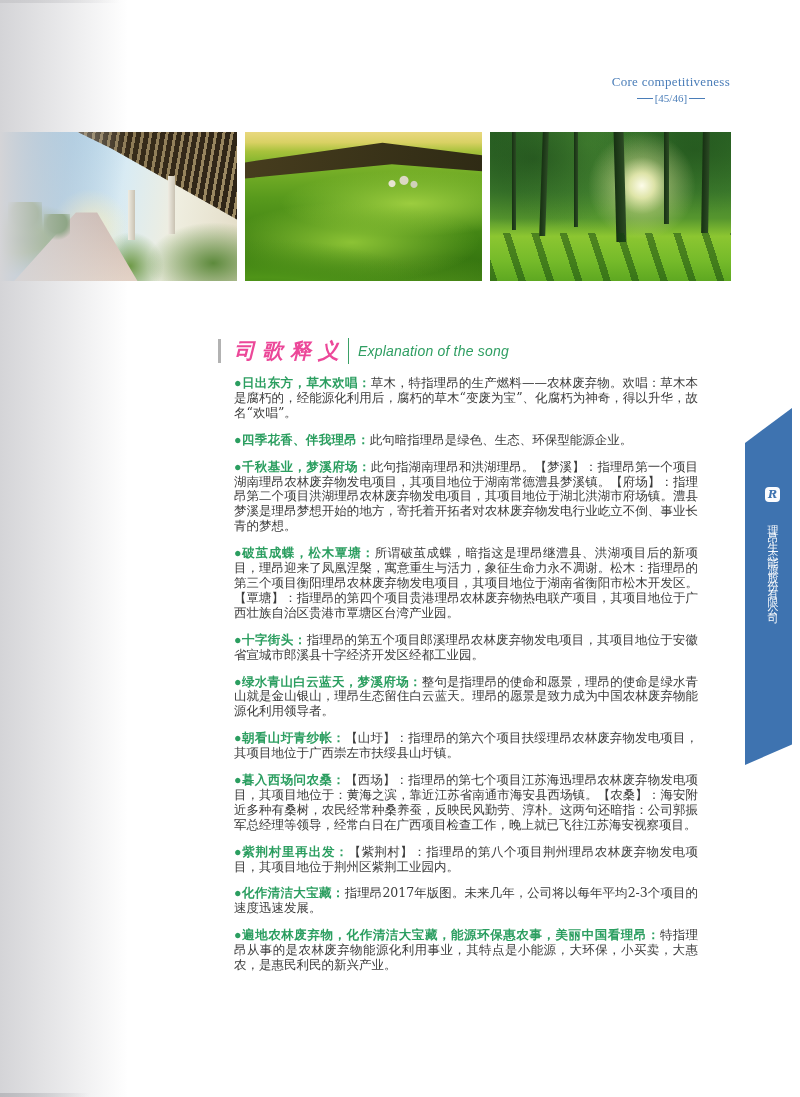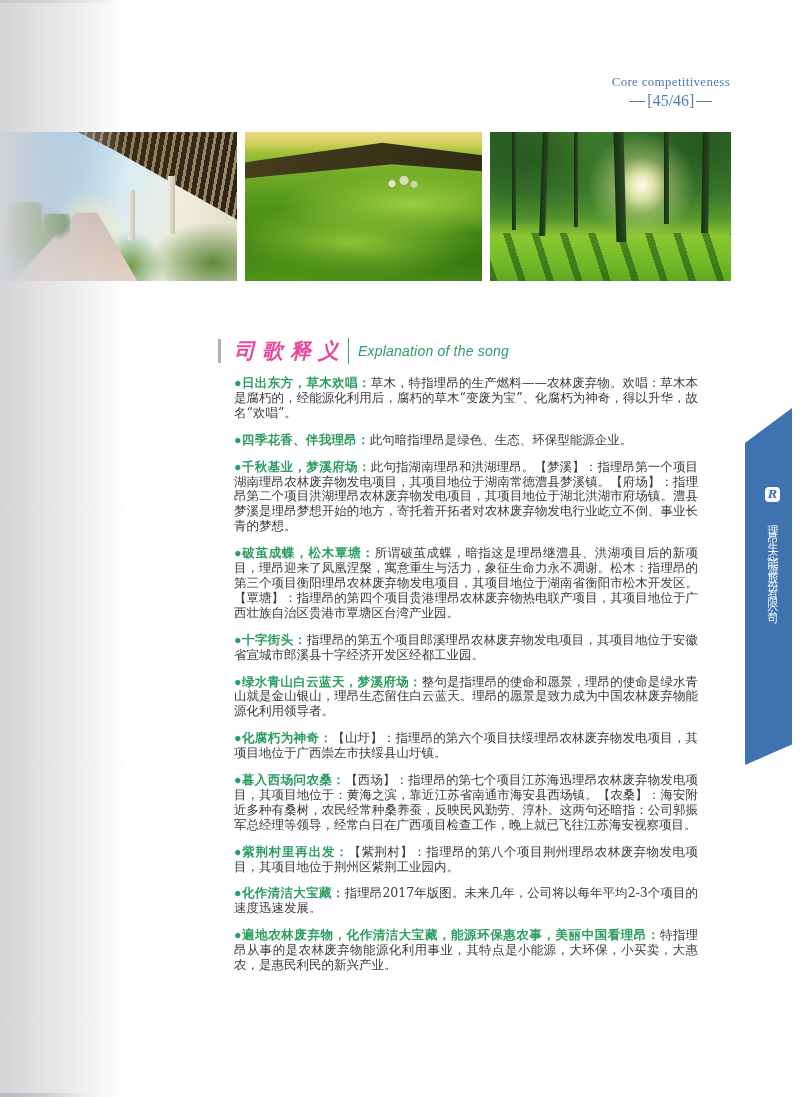--- a/index.html
+++ b/index.html
@@ -11,21 +11,21 @@
   .spine-bottom{position:absolute;left:0;bottom:0;width:90px;height:4px;
     background:linear-gradient(to right,#b9b9bd,rgba(255,255,255,0));z-index:6;}
   .spine-top{position:absolute;left:0;top:0;width:120px;height:3px;
     background:linear-gradient(to right,#c9c9cc,rgba(255,255,255,0));z-index:6;}
 
   
   .header{position:absolute;top:74px;right:62px;text-align:center;color:#4a7db8;}
   .header-title{font-family:"Liberation Serif",serif;font-size:13px;letter-spacing:.3px;}
   .pageno-row{display:flex;align-items:center;justify-content:center;margin-top:2px;}
   .dash-line{width:16px;height:1px;background:#4a7db8;}
-  .pageno{font-family:"Liberation Serif",serif;font-size:16px;padding:0 2px;}
+  .pageno{font-family:"Liberation Serif",serif;font-size:11px;padding:0 2px;}
 
   
   .photo{position:absolute;top:132px;height:149px;overflow:hidden;}
   #photo1{left:0;width:237px;
     background:
       radial-gradient(circle at 38% 64%, rgba(255,248,210,.95) 0%, rgba(255,244,190,.55) 9%, rgba(255,244,190,0) 22%),
       radial-gradient(ellipse at 8% 72%, #49763a 0%, #5d8a42 9%, rgba(93,138,66,0) 24%),
       radial-gradient(ellipse at 90% 88%, #5d8a3c 0%, rgba(93,138,60,0) 22%),
       radial-gradient(ellipse at 55% 90%, #6f9a48 0%, rgba(111,154,72,0) 18%),
       linear-gradient(100deg,#6fb0de 0%,#9ccae9 28%,#d8ebf4 50%,#efeee0 72%,#e3dcc6 100%);}
@@ -159,21 +159,21 @@
     <p class="para"><span class="lead">●四季花香、伴我理昂：</span><span class="body">此句暗指理昂是绿色、生态、环保型能源企业。</span></p>
 
     <p class="para"><span class="lead">●千秋基业，梦溪府场：</span><span class="body">此句指湖南理昂和洪湖理昂。【梦溪】：指理昂第一个项目湖南理昂农林废弃物发电项目，其项目地位于湖南常德澧县梦溪镇。【府场】：指理昂第二个项目洪湖理昂农林废弃物发电项目，其项目地位于湖北洪湖市府场镇。澧县梦溪是理昂梦想开始的地方，寄托着开拓者对农林废弃物发电行业屹立不倒、事业长青的梦想。</span></p>
 
     <p class="para"><span class="lead">●破茧成蝶，松木覃塘：</span><span class="body">所谓破茧成蝶，暗指这是理昂继澧县、洪湖项目后的新项目，理昂迎来了凤凰涅槃，寓意重生与活力，象征生命力永不凋谢。松木：指理昂的第三个项目衡阳理昂农林废弃物发电项目，其项目地位于湖南省衡阳市松木开发区。【覃塘】：指理昂的第四个项目贵港理昂农林废弃物热电联产项目，其项目地位于广西壮族自治区贵港市覃塘区台湾产业园。</span></p>
 
     <p class="para"><span class="lead">●十字街头：</span><span class="body">指理昂的第五个项目郎溪理昂农林废弃物发电项目，其项目地位于安徽省宣城市郎溪县十字经济开发区经都工业园。</span></p>
 
     <p class="para"><span class="lead">●绿水青山白云蓝天，梦溪府场：</span><span class="body">整句是指理昂的使命和愿景，理昂的使命是绿水青山就是金山银山，理昂生态留住白云蓝天。理昂的愿景是致力成为中国农林废弃物能源化利用领导者。</span></p>
 
-    <p class="para"><span class="lead">●化腐朽为神奇：</span><span class="body">【山圩】：指理昂的第六个项目扶绥理昂农林废弃物发电项目，其项目地位于广西崇左市扶绥县山圩镇。</span></p>
+    <p class="para"><span class="lead">●朝看山圩青纱帐：</span><span class="body">【山圩】：指理昂的第六个项目扶绥理昂农林废弃物发电项目，其项目地位于广西崇左市扶绥县山圩镇。</span></p>
 
     <p class="para"><span class="lead">●暮入西场问农桑：</span><span class="body">【西场】：指理昂的第七个项目江苏海迅理昂农林废弃物发电项目，其项目地位于：黄海之滨，靠近江苏省南通市海安县西场镇。【农桑】：海安附近多种有桑树，农民经常种桑养蚕，反映民风勤劳、淳朴。这两句还暗指：公司郭振军总经理等领导，经常白日在广西项目检查工作，晚上就已飞往江苏海安视察项目。</span></p>
 
     <p class="para"><span class="lead">●紫荆村里再出发：</span><span class="body">【紫荆村】：指理昂的第八个项目荆州理昂农林废弃物发电项目，其项目地位于荆州区紫荆工业园内。</span></p>
 
     <p class="para"><span class="lead">●化作清洁大宝藏：</span><span class="body">指理昂2017年版图。未来几年，公司将以每年平均2-3个项目的速度迅速发展。</span></p>
 
     <p class="para"><span class="lead">●遍地农林废弃物，化作清洁大宝藏，能源环保惠农事，美丽中国看理昂：</span><span class="body">特指理昂从事的是农林废弃物能源化利用事业，其特点是小能源，大环保，小买卖，大惠农，是惠民利民的新兴产业。</span></p>
   </div>
 

